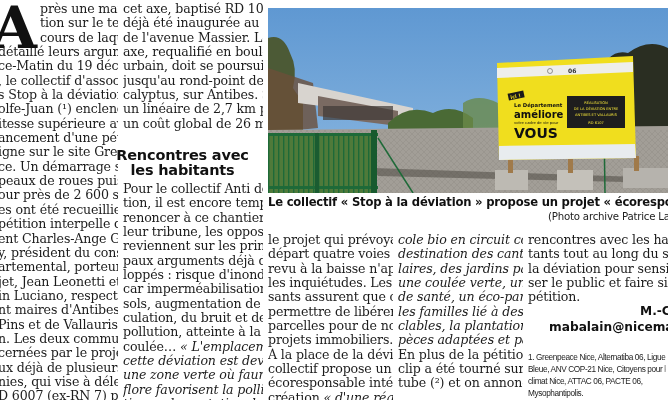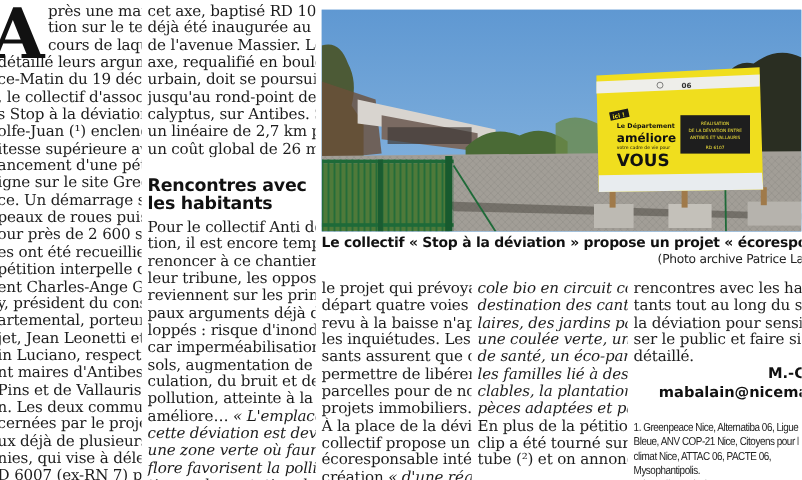--- a/index.html
+++ b/index.html
@@ -88,38 +88,38 @@
       <span class="line">déjà été inaugurée au niveau</span>
       <span class="line">de l'avenue Massier. Le futur</span>
       <span class="line">axe, requalifié en boulevard</span>
       <span class="line">urbain, doit se poursuivre</span>
       <span class="line">jusqu'au rond-point des Eu-</span>
       <span class="line">calyptus, sur Antibes. Soit</span>
       <span class="line">un linéaire de 2,7 km pour</span>
       <span class="line">un coût global de 26 millions</span>
     </div>
 </div>
-<div class="subhead" style="left:123px; top:148px; width:145px;">
+<div class="subhead" style="left:110px; top:148px; width:145px;text-align:center;">
   <div>Rencontres avec</div>
   <div>les habitants</div>
 </div>
 <div class="col" style="left:123px; top:182px; width:140px;">
   <div id="col2bot">
       <span class="line"><span>Pour le collectif Anti dévia-</span></span>
       <span class="line"><span>tion, il est encore temps de</span></span>
       <span class="line"><span>renoncer à ce chantier. Dans</span></span>
       <span class="line"><span>leur tribune, les opposants</span></span>
       <span class="line"><span>reviennent sur les princi-</span></span>
       <span class="line"><span>paux arguments déjà déve-</span></span>
       <span class="line"><span>loppés : risque d'inondation</span></span>
       <span class="line"><span>car imperméabilisation des</span></span>
       <span class="line"><span>sols, augmentation de la cir-</span></span>
       <span class="line"><span>culation, du bruit et de la</span></span>
       <span class="line"><span>pollution, atteinte à la biodi-</span></span>
-      <span class="line"><span>améliore… </span><span class="it">« L'emplacement de</span></span>
+      <span class="line"><span>coulée… </span><span class="it">« L'emplacement de</span></span>
       <span class="line"><span class="it">cette déviation est devenu</span></span>
       <span class="line"><span class="it">une zone verte où faune et</span></span>
       <span class="line"><span class="it">flore favorisent la pollinisa-</span></span>
       <span class="line"><span class="it">tion ou la captation des gaz</span></span>
     </div>
 </div>
 
 <div class="photo">
   <svg width="400" height="185" viewBox="0 0 400 185" xmlns="http://www.w3.org/2000/svg">
     <defs>
@@ -226,21 +226,21 @@
       <span class="line"><span>clip a été tourné sur you-</span></span>
       <span class="line"><span>tube (²) et on annonce des</span></span>
     </div>
 </div>
 <div class="col" style="left:528px; top:233px; width:150px;">
   <div id="col5">
       <span class="line"><span>rencontres avec les habi-</span></span>
       <span class="line"><span>tants tout au long du site de</span></span>
       <span class="line"><span>la déviation pour sensibili-</span></span>
       <span class="line"><span>ser le public et faire signer la</span></span>
-      <span class="line last"><span>détaillé.</span></span>
+      <span class="line last"><span>pétition.</span></span>
     </div>
 </div>
 <div class="byline" style="left:640px; top:304px;">M.-C</div>
 <div class="byline" style="left:549px; top:320px;">mabalain@nicematin.fr</div>
 <div class="notes">
   <div id="notes">
       <span class="line">1. Greenpeace Nice, Alternatiba 06, Ligue</span>
       <span class="line">Bleue, ANV COP-21 Nice, Citoyens pour le</span>
       <span class="line">climat Nice, ATTAC 06, PACTE 06,</span>
       <span class="line">Mysophantipolis.</span>

